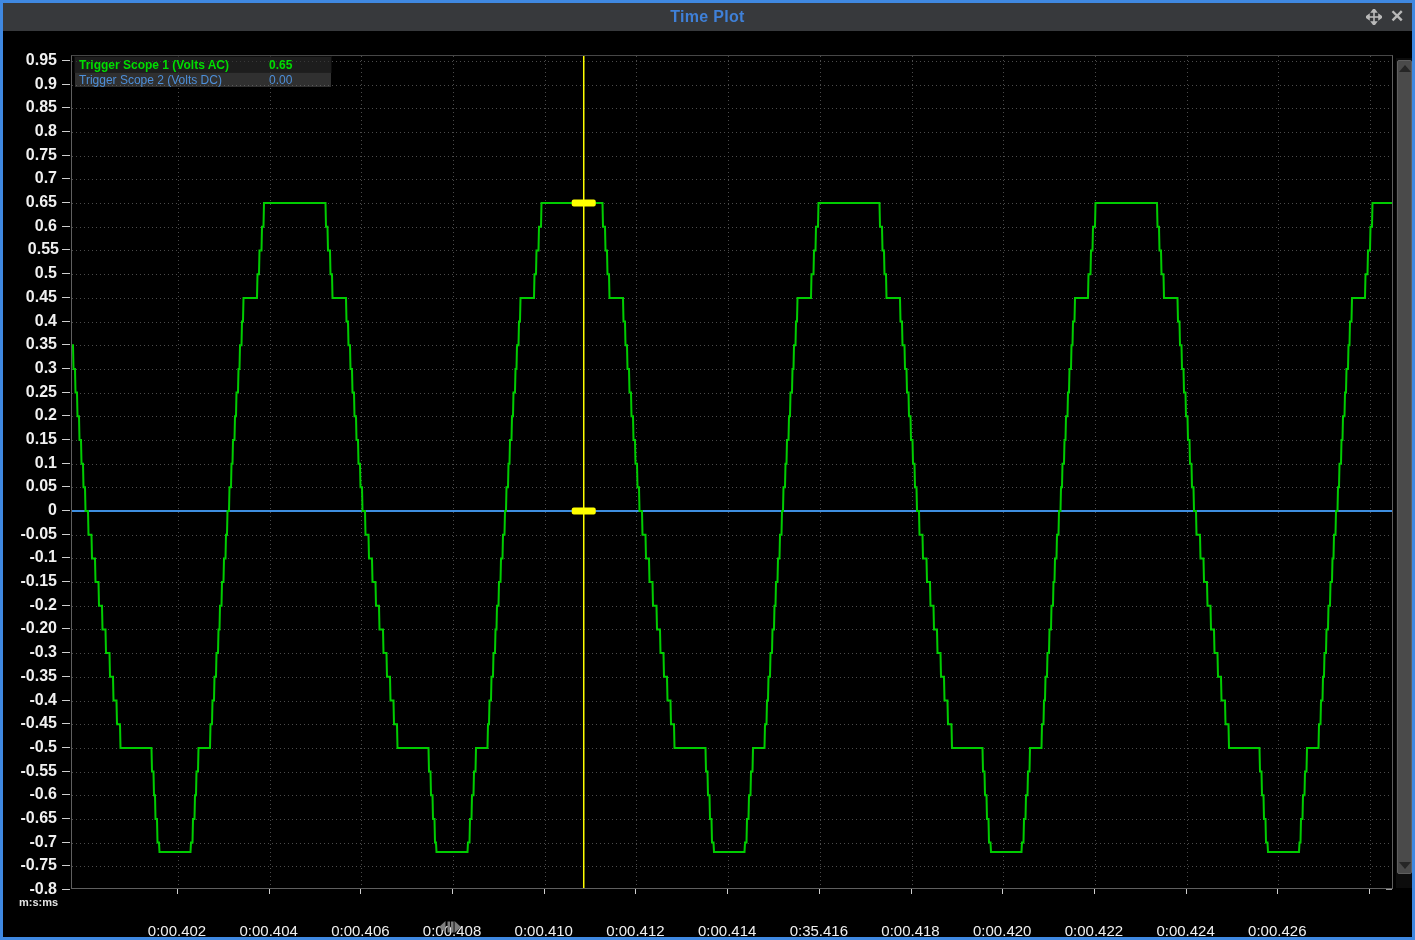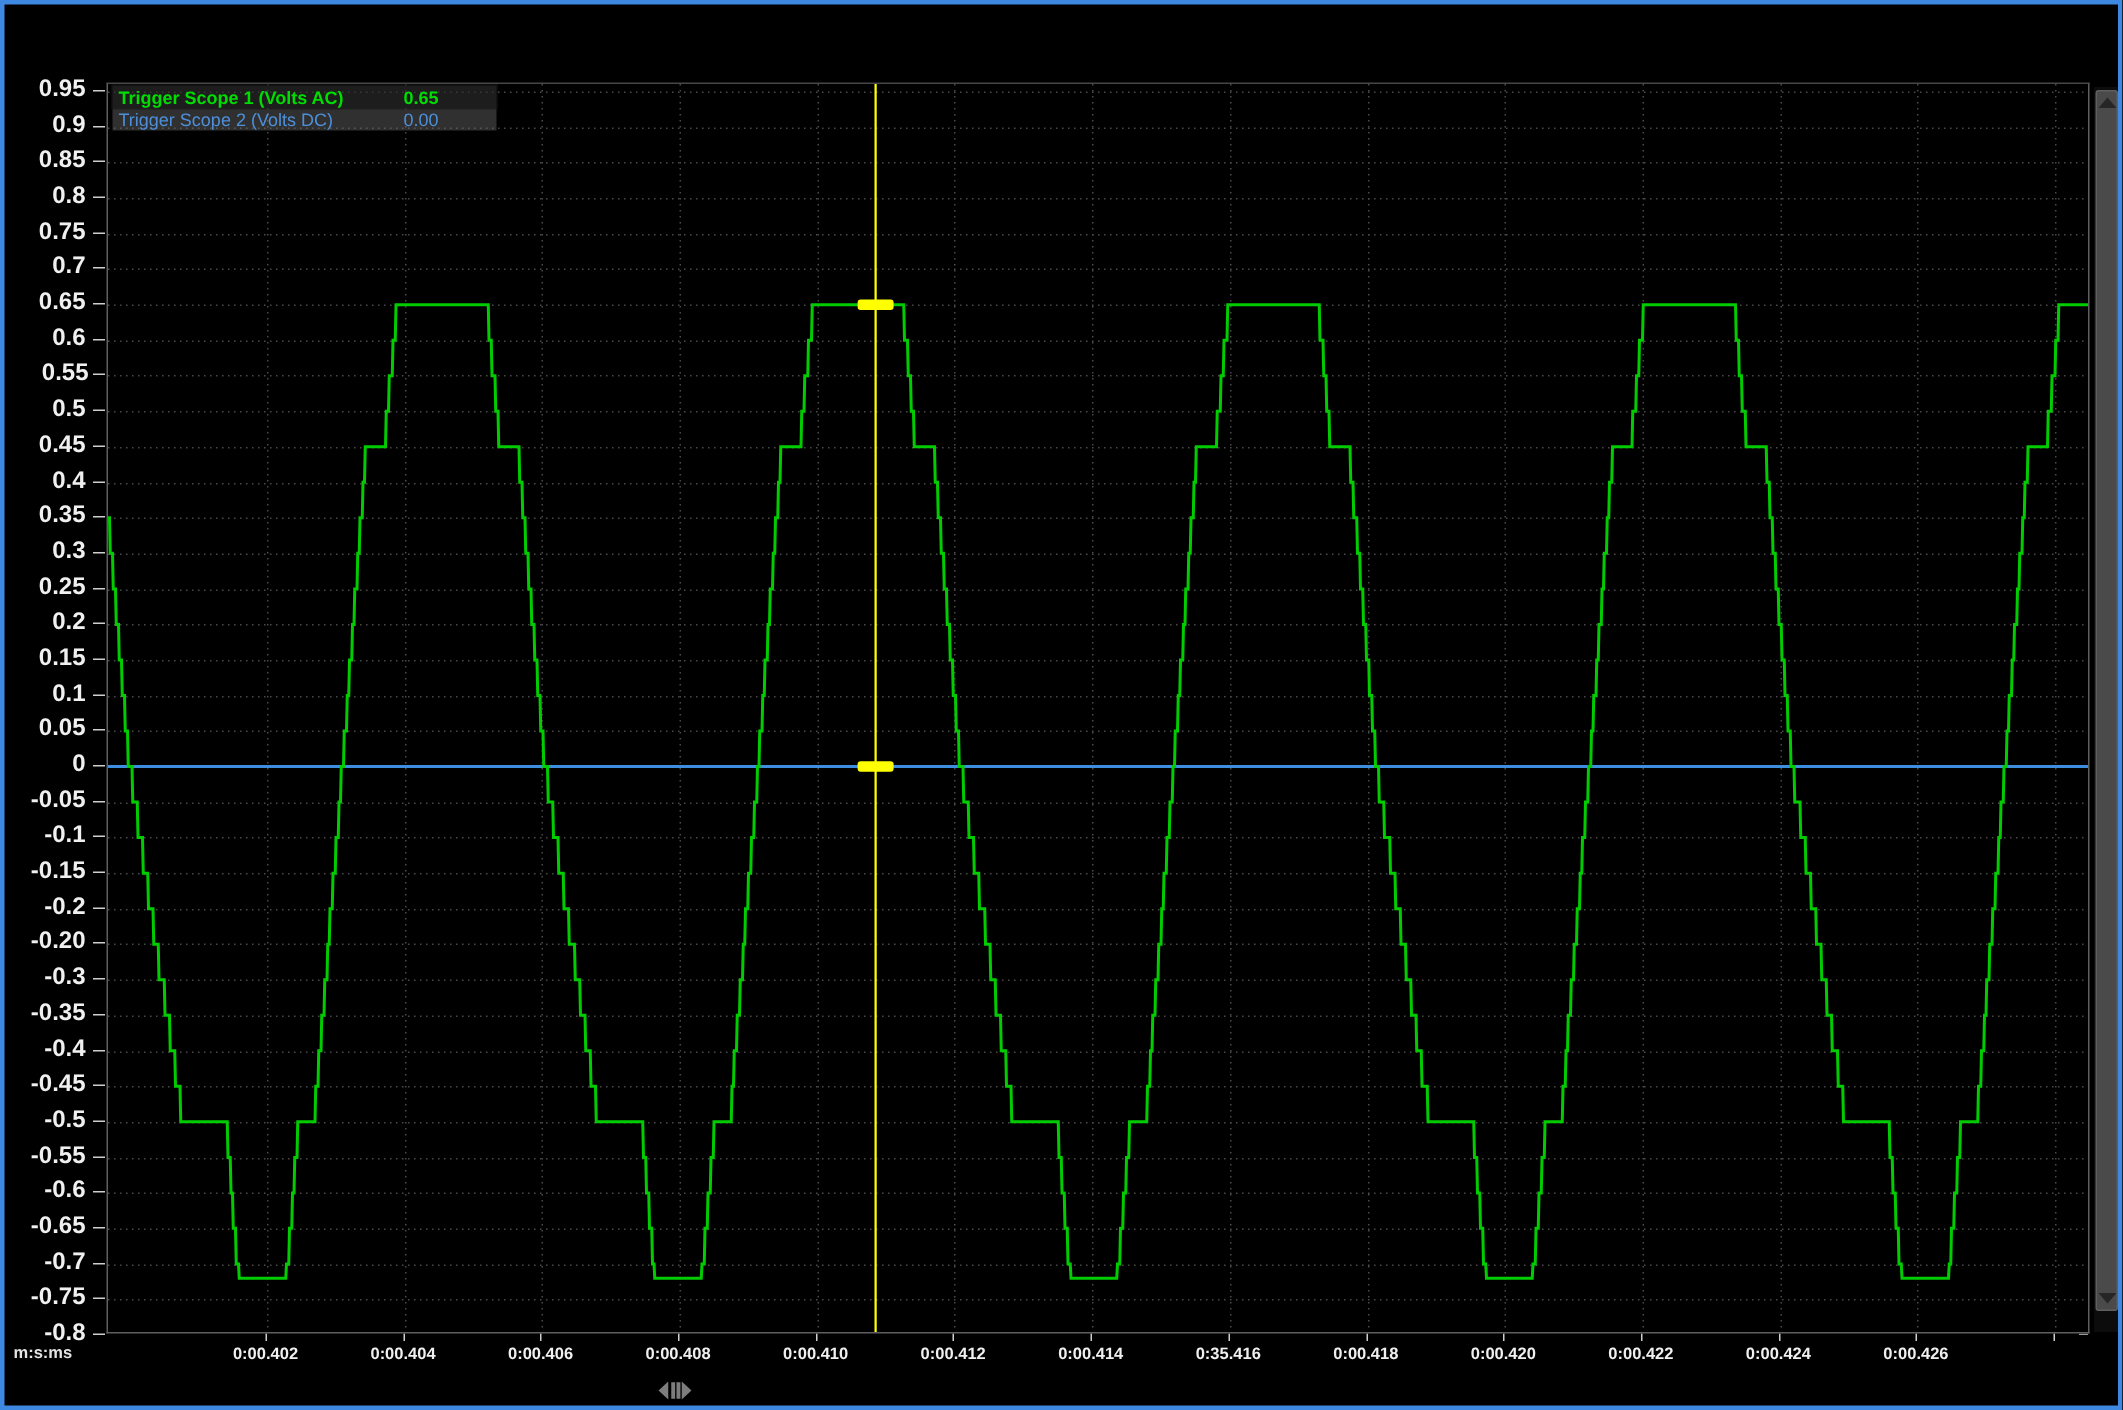--- a/index.html
+++ b/index.html
@@ -12,40 +12,60 @@
   .tb-icon svg{display:block;}
   .close-glyph{font-size:17px;font-weight:700;color:#b9b9b9;line-height:18px;}
   .sol-bar{position:absolute;left:67px;top:29px;width:1322px;height:15px;border:1px solid #c00000;display:flex;align-items:center;justify-content:center;background:#000;}
   .sol-bar span{color:#cc1111;font-size:11px;font-weight:700;letter-spacing:1px;}
   .plot{position:absolute;left:68px;top:52px;width:1322px;height:834px;background:#000;border:1px solid #5f5f5f;border-top-color:#474747;}
   .plot svg{position:absolute;left:0;top:0;}
   .y-axis,.x-axis,.ticks-layer{position:absolute;}
   .ylabel{position:absolute;width:52px;text-align:right;color:#f0f0f0;font-size:16px;font-weight:700;line-height:12px;}
   .ytick{position:absolute;width:8px;height:1px;background:#cfcfcf;}
   .ytick-r{position:absolute;width:6px;height:1px;background:#9a9a9a;}
-  .xlabel{position:absolute;width:84px;text-align:center;color:#f0f0f0;font-size:11px;font-weight:700;}
+  .xlabel{position:absolute;width:84px;text-align:center;color:#f0f0f0;font-size:15px;font-weight:400;margin-top:25px;}
   .xtick{position:absolute;width:1px;height:7px;background:#cfcfcf;}
-  .unit-label{position:absolute;left:6px;top:893px;width:58px;color:#e4e4e4;font-size:11px;font-weight:700;}
+  .unit-label{position:absolute;left:16px;top:893px;width:58px;color:#e4e4e4;font-size:11px;font-weight:700;}
   .legend{position:absolute;left:3px;top:1px;width:256px;background:rgba(115,115,115,0.42);padding:0;}
   .legend-row{display:flex;height:15px;align-items:center;font-size:12px;line-height:14px;white-space:nowrap;}
   .legend-row.first{background:rgba(0,0,0,0.38);outline:1px solid rgba(20,20,20,0.6);}
   .legend-label{flex:0 0 192px;padding-left:4px;overflow:hidden;}
   .legend-value{flex:1;padding-left:2px;}
   .scrollbar{position:absolute;left:1393px;top:55px;width:17px;height:830px;background:#0c0c0c;}
   .scroll-thumb{position:absolute;left:1px;right:1px;top:2px;bottom:14px;background:#4a4a4a;border:1px solid #5f5f5f;border-radius:2px;}
   .scroll-arrow{position:absolute;left:0;right:0;height:0;margin:auto;width:0;border-left:6px solid transparent;border-right:6px solid transparent;}
   .scroll-arrow.up{top:4px;border-bottom:7px solid #262626;}
   .scroll-arrow.down{bottom:4px;border-top:7px solid #262626;}
   .splitter{position:absolute;left:434px;top:915px;width:26px;height:18px;display:flex;align-items:center;justify-content:center;cursor:ew-resize;}
 </style>
 </head>
 <body>
 
 <div class="window">
 
+  <div class="titlebar">
+    <span class="title">Time Plot</span>
+    <span class="titlebar-icons">
+      <span class="tb-icon">
+        <svg width="16" height="16" viewBox="0 0 16 16">
+          <g stroke="#b9b9b9" stroke-width="1.6" fill="#b9b9b9">
+            <line x1="8" y1="2.5" x2="8" y2="13.5"></line>
+            <line x1="2.5" y1="8" x2="13.5" y2="8"></line>
+            <path d="M8 0 L10.2 3 L5.8 3 Z"></path>
+            <path d="M8 16 L10.2 13 L5.8 13 Z"></path>
+            <path d="M0 8 L3 5.8 L3 10.2 Z"></path>
+            <path d="M16 8 L13 5.8 L13 10.2 Z"></path>
+          </g>
+        </svg>
+      </span>
+      <span class="tb-icon">
+          <span class="close-glyph">✕</span>
+        </span>
+    </span>
+  </div>
 
 
   <div class="ticks-layer" id="y-axis">
       <div class="ylabel" style="left: 2px; top: 51px;">0.95</div>
       <div class="ytick" style="left: 59px; top: 57px;"></div>
       <div class="ytick-r" style="left: 1383px; top: 57px;"></div>
       <div class="ylabel" style="left: 2px; top: 74.6857px;">0.9</div>
       <div class="ytick" style="left: 59px; top: 80.6857px;"></div>
       <div class="ytick-r" style="left: 1383px; top: 80.6857px;"></div>
       <div class="ylabel" style="left: 2px; top: 98.3714px;">0.85</div>

